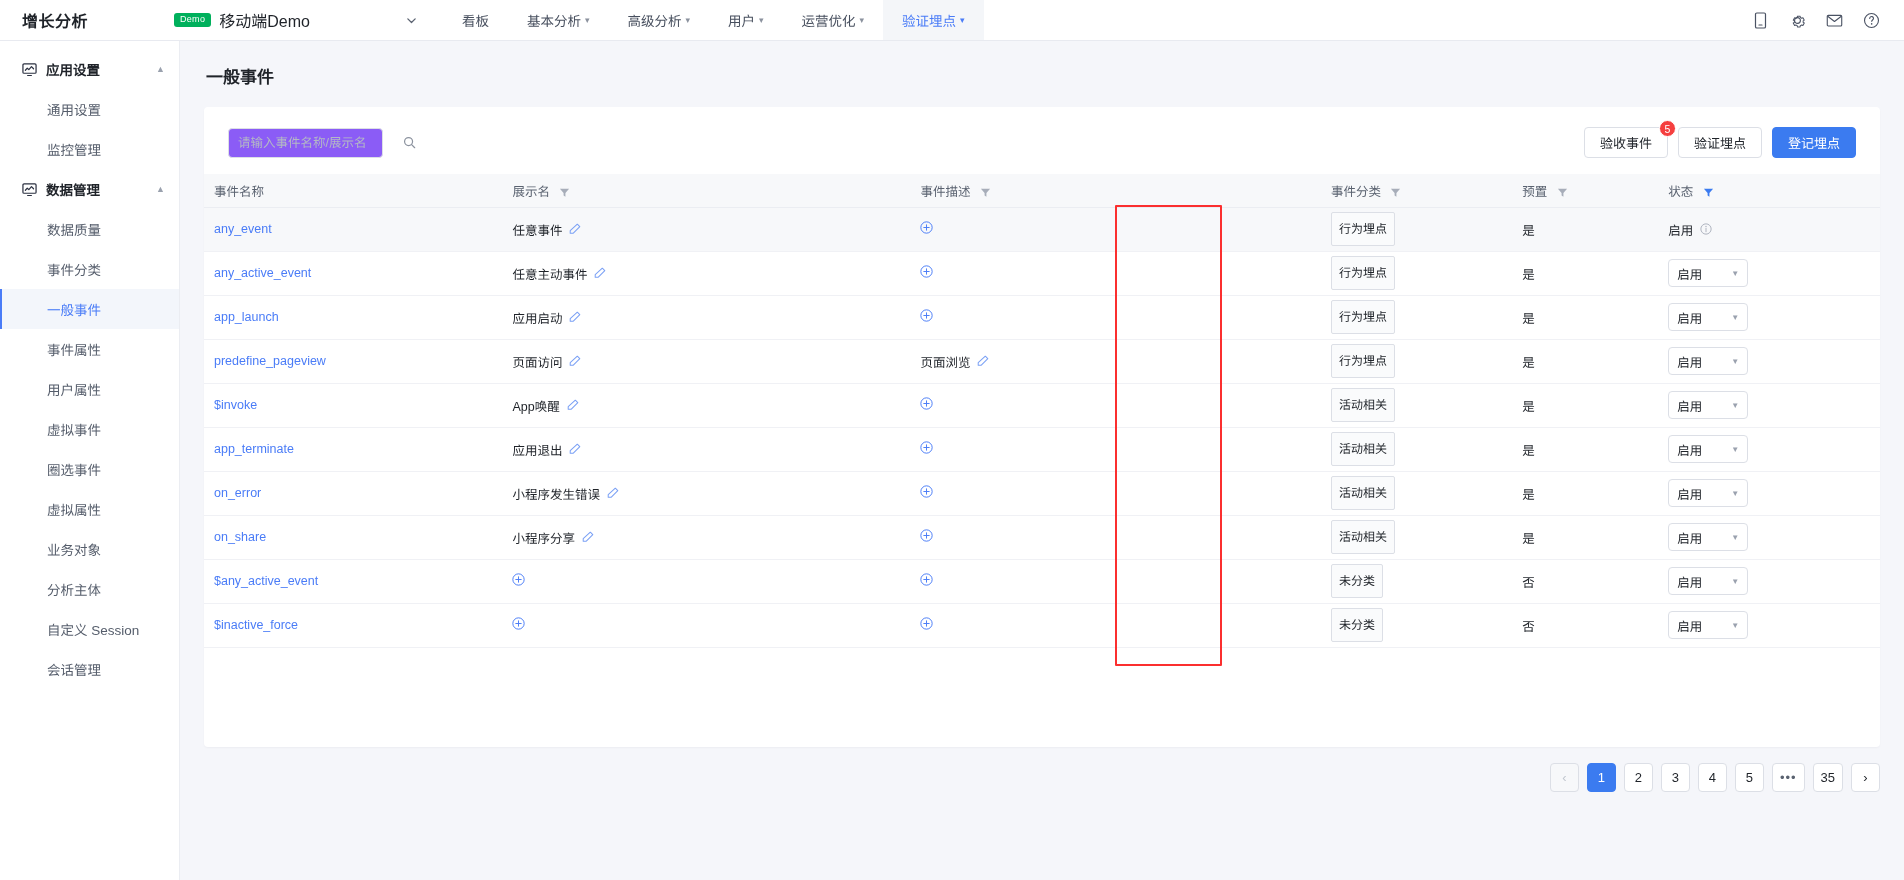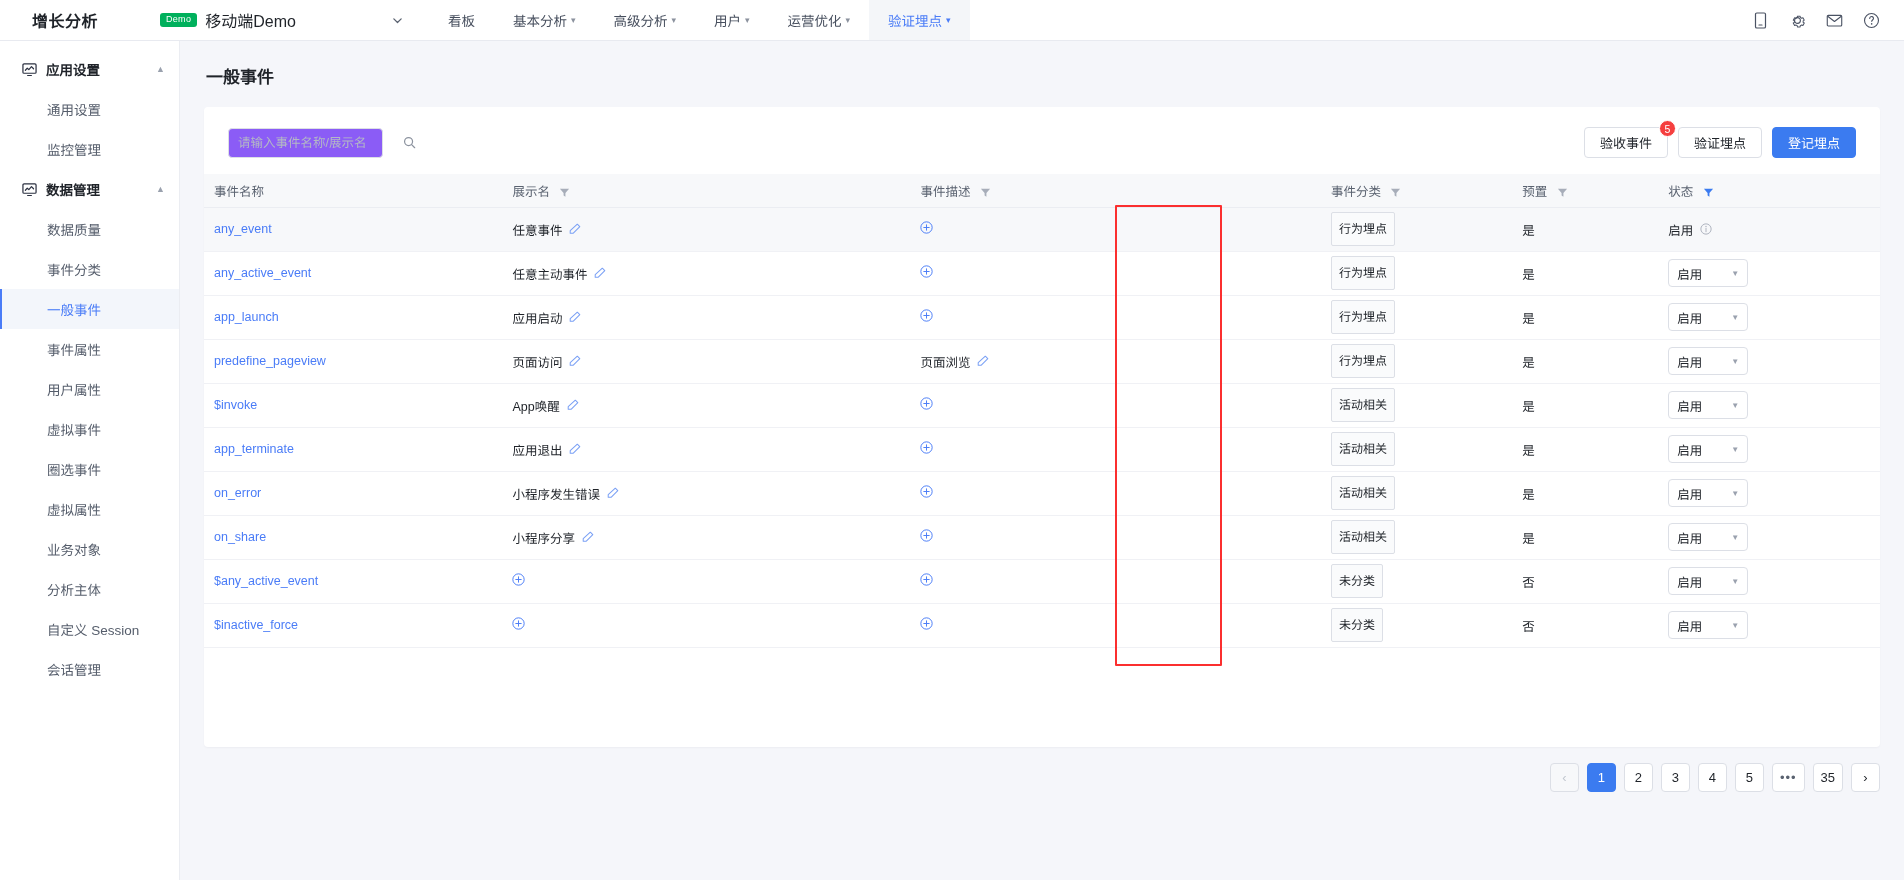--- a/index.html
+++ b/index.html
@@ -15,25 +15,25 @@
 
   
   .topbar {
     height: 41px; background: #ffffff;
     border-bottom: 1px solid #e8eaf0;
     display: flex; align-items: center;
     position: relative; z-index: 30;
   }
   .brand {
     font-size: 16px; font-weight: bold; color: #1f2329;
-    padding-left: 32px; letter-spacing: .5px;
+    padding-left: 22px; letter-spacing: .5px;
   }
   .proj {
     display: flex; align-items: center; gap: 8px;
-    margin-left: 62px; height: 100%;
+    margin-left: 86px; height: 100%;
   }
   .demo-badge {
     background: #00b05c; color: #fff; font-size: 9px;
     border-radius: 3px; padding: 2px 6px 2px 6px;
     letter-spacing: .3px; line-height: 1.1;
     font-family: "Liberation Sans", sans-serif;
   }
   .proj-name { font-size: 16px; color: #1f2329; }
   .proj-caret {
     margin-left: 88px; color: #5a6270; font-size: 9px;

